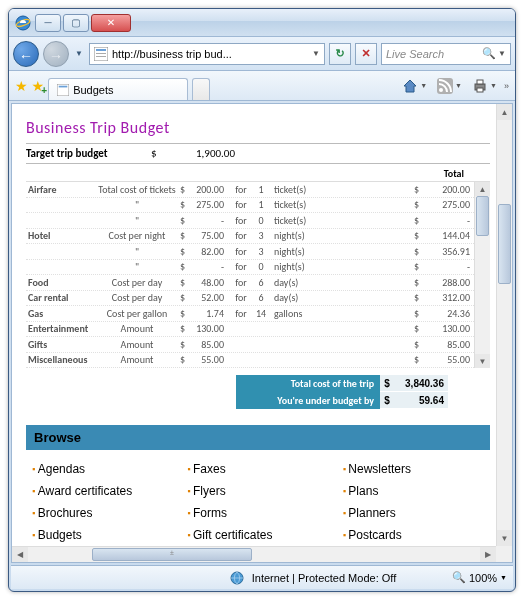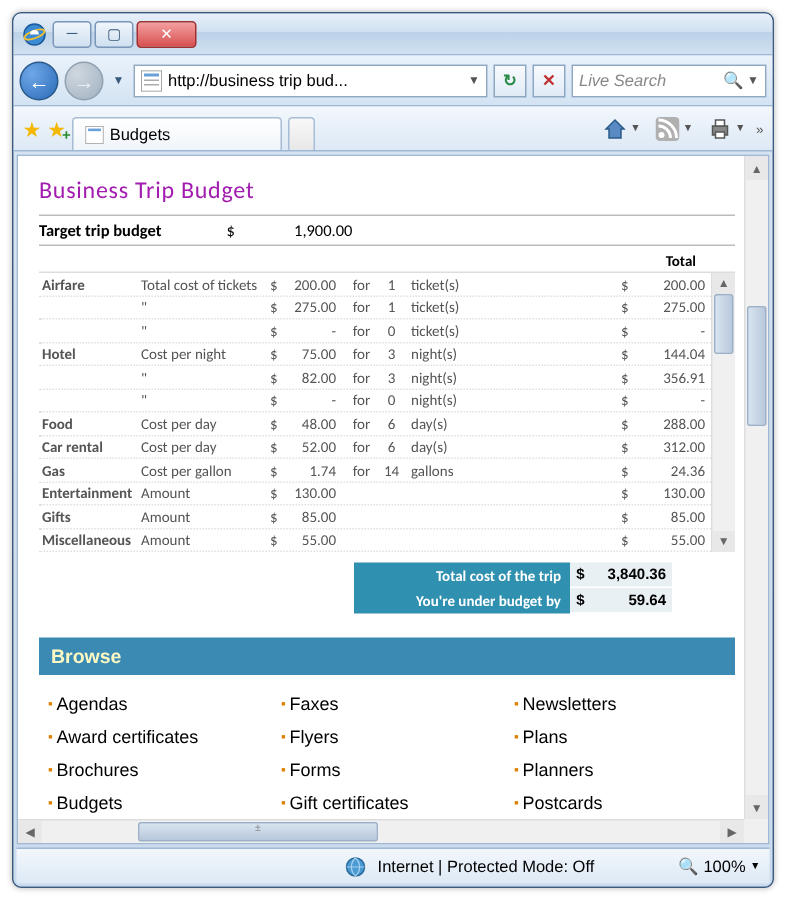--- a/index.html
+++ b/index.html
@@ -103,37 +103,37 @@
     display: flex; align-items: center; padding: 3px 0;
     font-family: Calibri, Tahoma, sans-serif; font-size: 11px;
   }
   .target-row .lbl { font-weight: bold; width: 125px; }
   .target-row .cur { width: 14px; }
   .target-row .val { width: 70px; text-align: right; }
   .tot-hdr { text-align: right; font-weight: bold; font-size: 10px; padding: 3px 26px 1px 0; font-family: Calibri, Tahoma, sans-serif; border-bottom: 1px solid #ddd; }
   .grid { font-family: Calibri, Tahoma, sans-serif; font-size: 10px; position: relative; }
   .grid-row { display: flex; align-items: center; height: 15.5px; border-bottom: 1px dotted #e0e0e0; }
   .c-cat { width: 68px; font-weight: bold; color: #555; padding-left: 2px; }
-  .c-desc { width: 86px; color: #555; }
+  .c-desc { width: 86px; color: #555; text-align: center; }
   .c-cur { width: 10px; text-align: left; color: #555; }
   .c-amt { width: 40px; text-align: right; color: #555; padding-right: 6px; }
   .c-for { width: 22px; text-align: center; color: #555; }
   .c-qty { width: 18px; text-align: center; color: #555; }
   .c-unit { width: 52px; color: #555; padding-left: 4px; }
   .c-tcur { width: 10px; text-align: left; color: #555; }
   .c-tot { width: 50px; text-align: right; color: #555; padding-right: 4px; }
   .vscroll { position: absolute; right: 0; top: 0; bottom: 0; width: 16px; background: #f0f0f0; border-left: 1px solid #ddd; }
   .vscroll .thumb { position: absolute; left: 1px; right: 1px; top: 14px; height: 40px; background: linear-gradient(to right, #d8e4f0, #b8c8dc); border: 1px solid #9cb0c8; border-radius: 2px; }
   .vscroll .arr { position: absolute; left: 0; right: 0; height: 14px; display: flex; align-items: center; justify-content: center; font-size: 8px; color: #666; background: #e8e8e8; }
   .summary { margin-top: 7px; }
   .sum-row { display: flex; height: 17px; align-items: center; }
   .sum-lbl { margin-left: 210px; width: 144px; background: #3090b0; color: #fff; font-weight: bold; font-size: 10px; padding: 2px 6px; text-align: right; font-family: Calibri, sans-serif; border-bottom: 1px solid #fff; }
   .sum-cur { width: 14px; text-align: center; font-weight: bold; font-size: 10px; background: #e8f0f4; border-bottom: 1px solid #fff; height: 100%; display: flex; align-items: center; justify-content: center; }
   .sum-val { width: 54px; text-align: right; font-weight: bold; font-size: 10px; background: #e8f0f4; padding-right: 4px; border-bottom: 1px solid #fff; height: 100%; display: flex; align-items: center; justify-content: flex-end; }
-  .browse-bar { margin-top: 16px; background: #3a8ab4; color: #fef9c3; font-weight: bold; padding: 5px 8px; font-size: 13px; }
+  .browse-bar { margin-top: 16px; background: #3a8ab4; color: #000000; font-weight: bold; padding: 5px 8px; font-size: 13px; }
   .browse-cols { display: flex; padding: 8px 0 4px 6px; gap: 8px; font-size: 12px; }
   .browse-col { flex: 1; }
   .browse-col li { list-style: none; padding: 4px 0; }
   .browse-col li::before { content: "▪ "; color: #e08000; font-size: 9px; vertical-align: 1px; }
   .browse-col ul { margin: 0; padding: 0; }
   .more { text-align: right; padding: 4px 10px 0 0; font-size: 11px; color: #444; }
   .hscroll { position: absolute; left: 0; right: 16px; bottom: 0; height: 16px; background: #f0f0f0; border-top: 1px solid #ddd; }
   .hscroll .thumb { position: absolute; top: 1px; bottom: 1px; left: 80px; width: 160px; background: linear-gradient(to bottom, #d8e4f0, #b8c8dc); border: 1px solid #9cb0c8; border-radius: 2px; }
   .hscroll .arr { position: absolute; top: 0; bottom: 0; width: 16px; display: flex; align-items: center; justify-content: center; font-size: 8px; color: #666; background: #e8e8e8; }
   .page-vscroll { position: absolute; right: 0; top: 0; bottom: 16px; width: 16px; background: #f0f0f0; border-left: 1px solid #ddd; }

